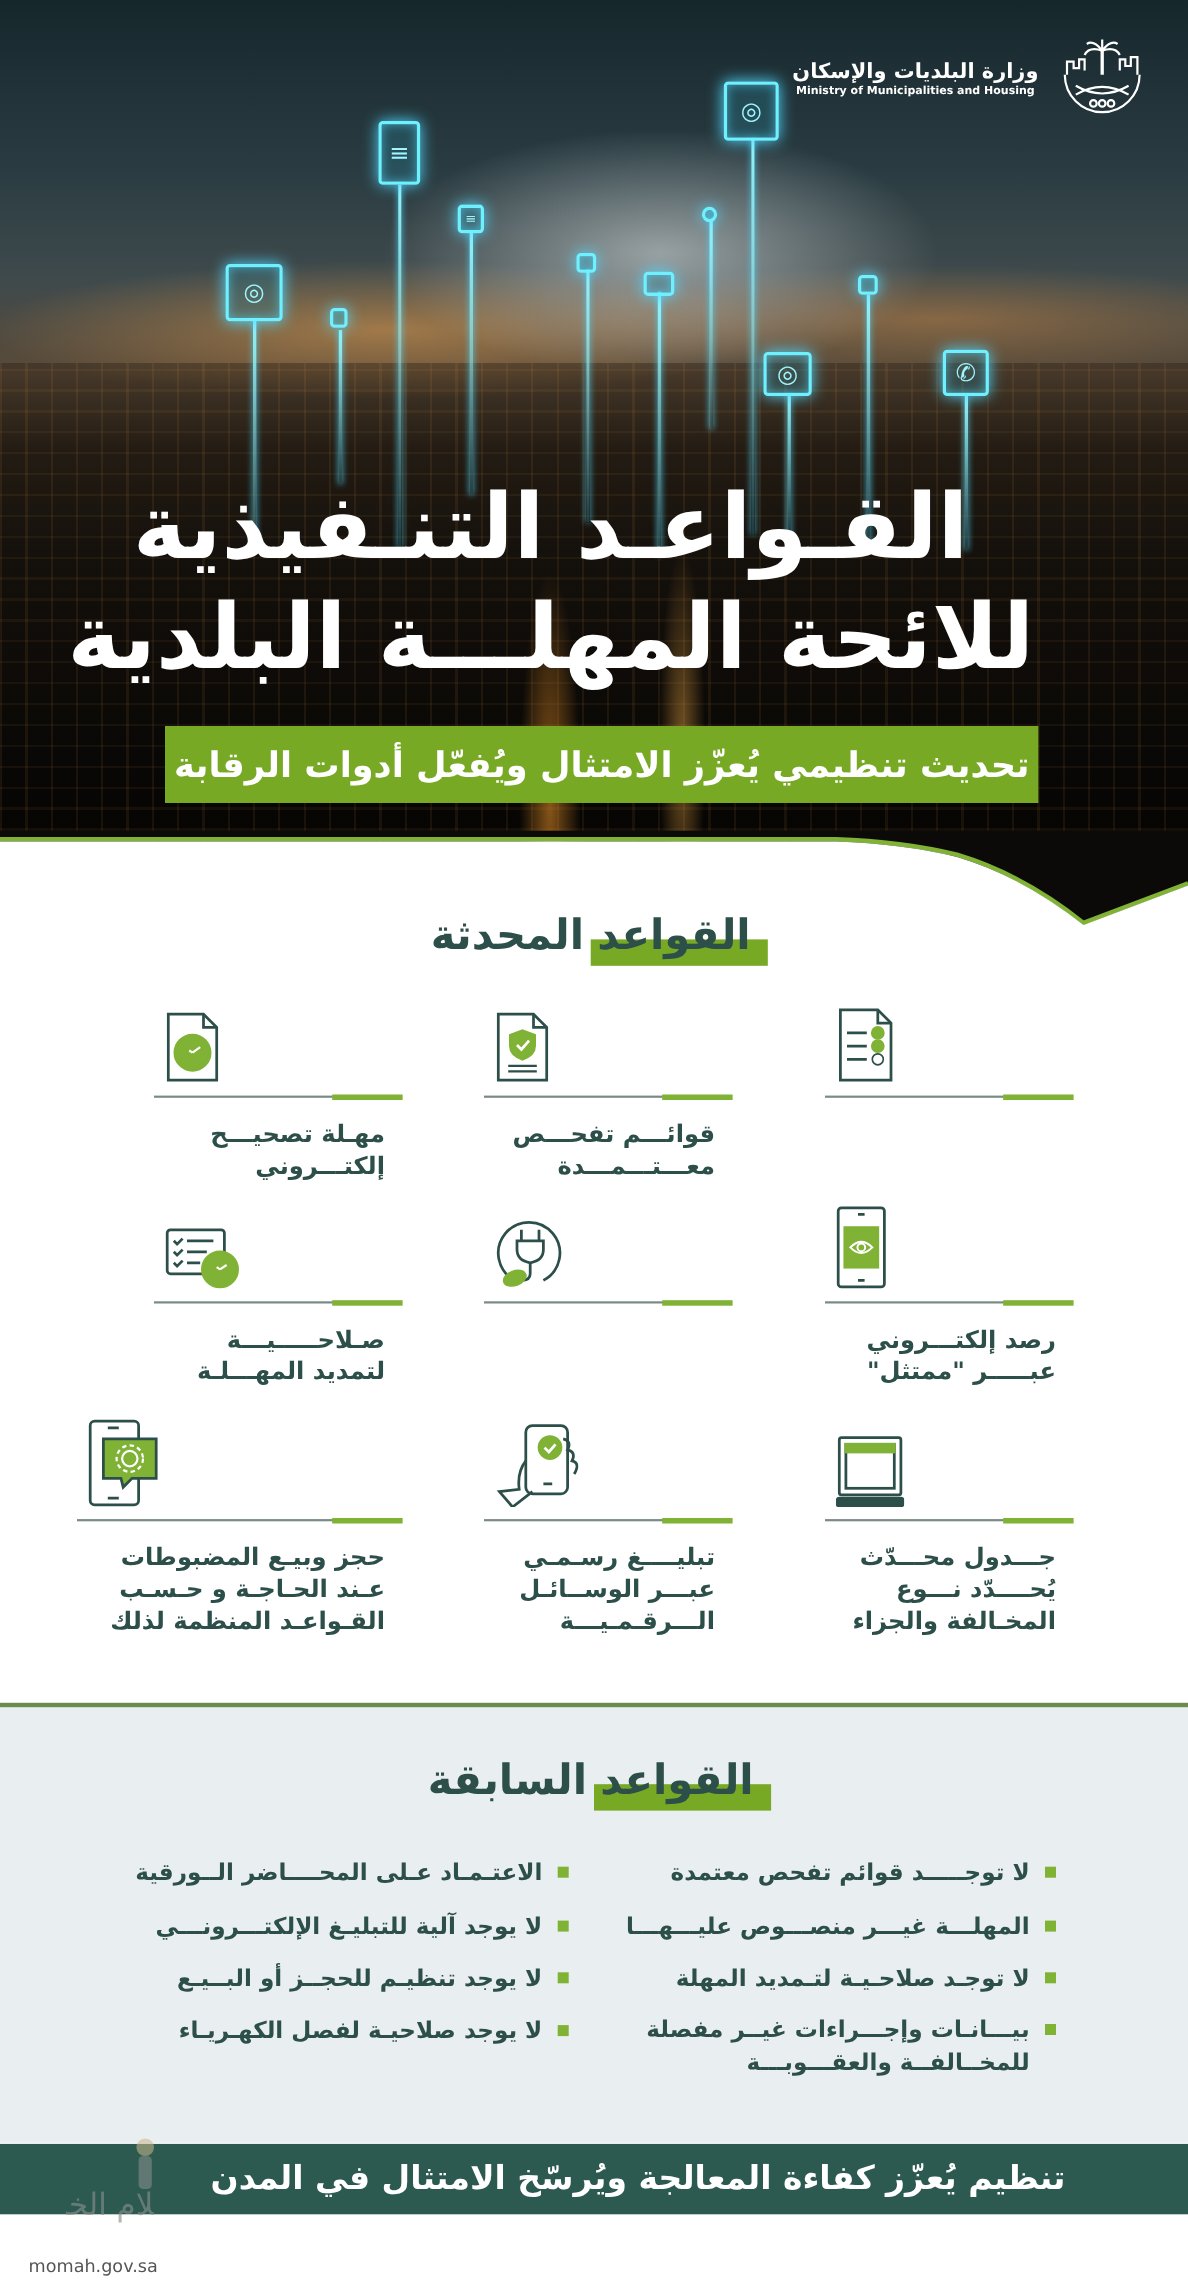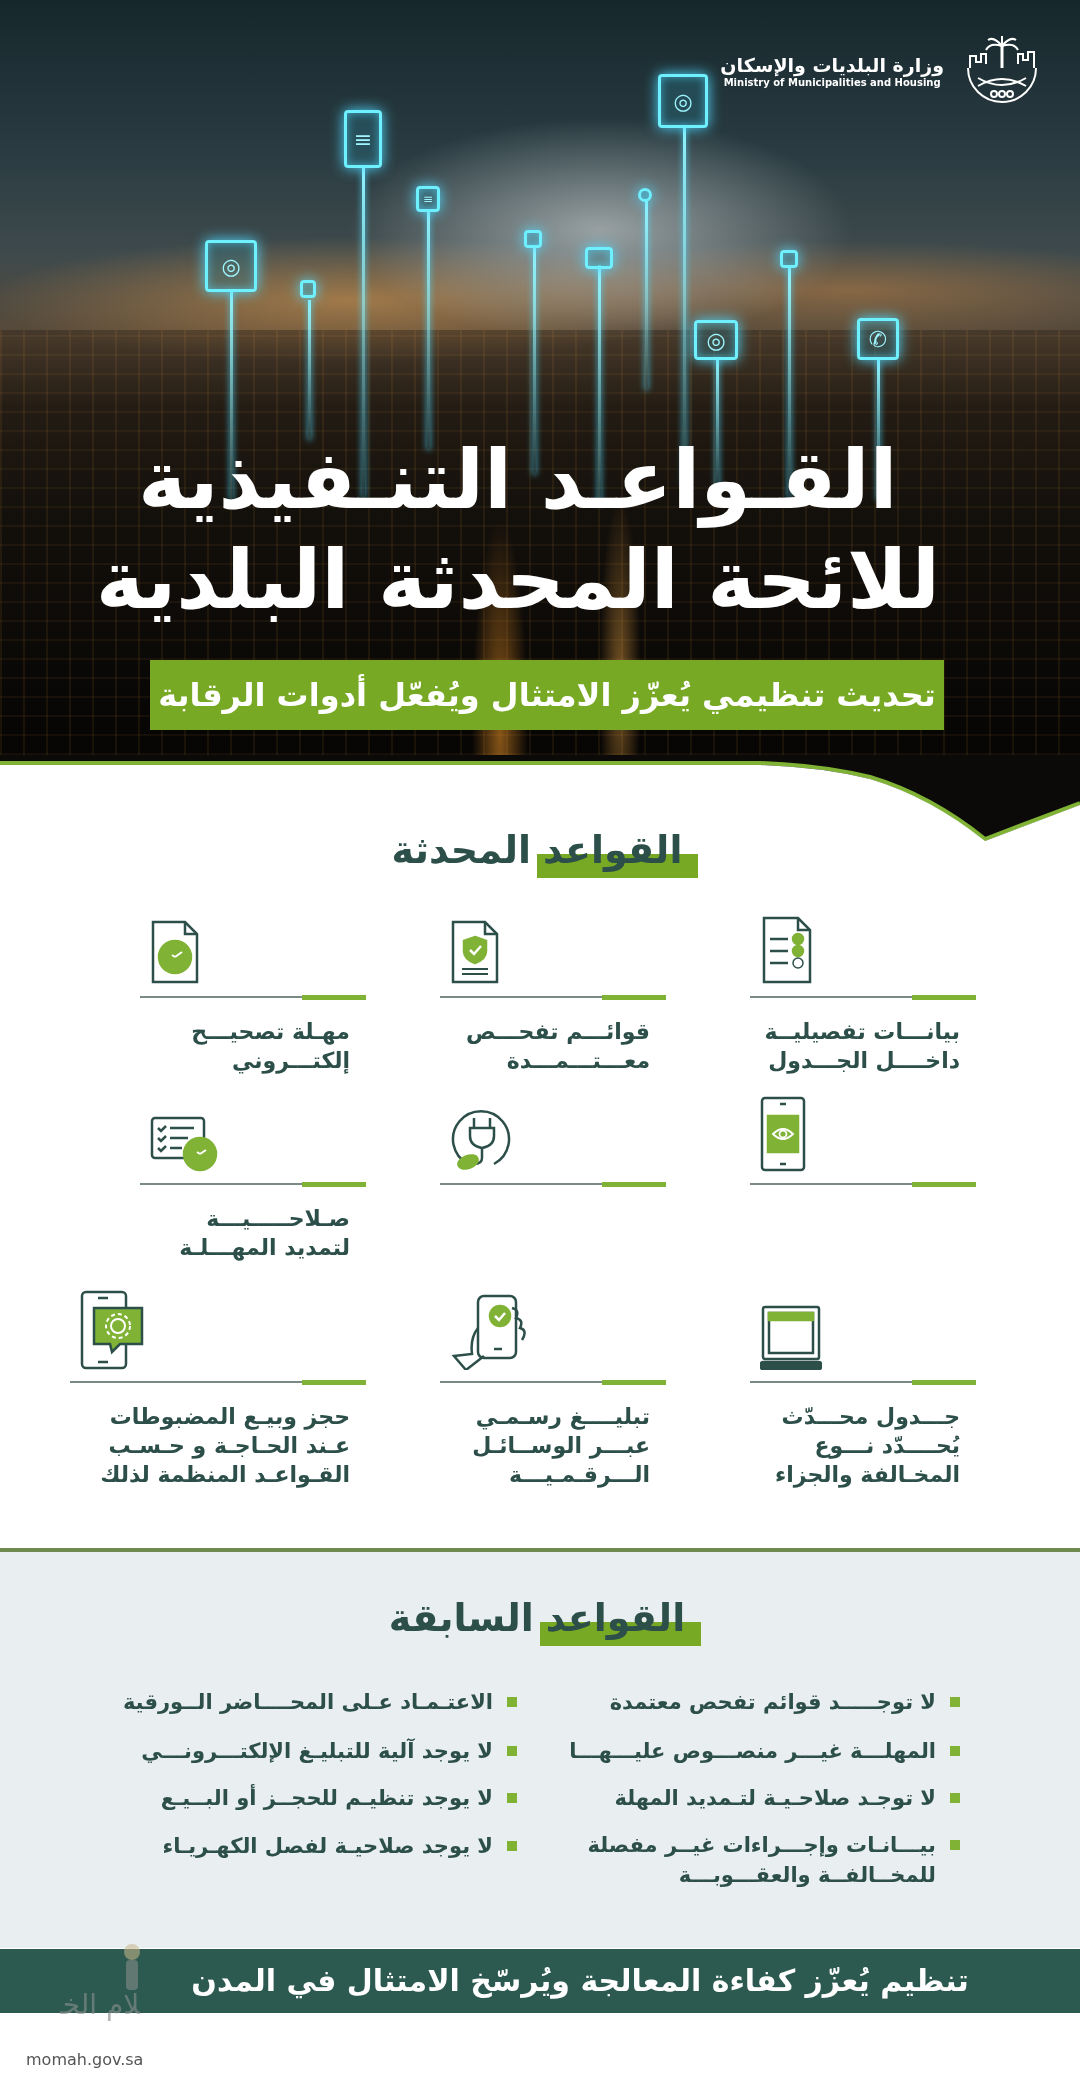--- a/index.html
+++ b/index.html
@@ -114,21 +114,21 @@
       <path d="M42 18 q-12 -4 -16 4 M42 18 q12 -4 16 4 M42 18 q-8 -10 -14 -6 M42 18 q8 -10 14 -6 M42 18 v-10"></path>
       <path d="M18 50 q24 14 48 0 M18 58 q24 -14 48 0"></path>
       <circle cx="34" cy="66" r="3"></circle>
         <circle cx="42" cy="66" r="3"></circle>
         <circle cx="50" cy="66" r="3"></circle>
     </svg>
   </div>
 
   <div class="title">
     <div class="l1">القـواعـد التنـفيذية</div>
-    <div class="l2">للائحة المحدثة البلدية</div>
+    <div class="l2">للائحة المهلـــة البلدية</div>
   </div>
   <div class="subtitle">تحديث تنظيمي يُعزّز الامتثال ويُفعّل أدوات الرقابة</div>
 </div>
 
 <svg class="curve" viewBox="0 0 1080 110" preserveAspectRatio="none">
   <path d="M0 0 H1080 V48 L985 84 Q930 40 870 22 Q820 10 760 8 H0 Z" fill="#0b0a08"></path>
   <path d="M0 8 H760 Q820 10 870 22 Q930 40 985 84 L1080 48" fill="none" stroke="#7fb235" stroke-width="4"></path>
   <path d="M0 10 H760 Q820 12 870 24 Q930 42 985 86 L1080 50 V110 H0 Z" fill="#ffffff"></path>
 </svg>
 
@@ -142,22 +142,20 @@
     <svg width="54" height="70" viewBox="0 0 54 70" fill="none" stroke="#2d4f4a" stroke-width="2.5">
       <path d="M4 3 H38 L50 15 V67 H4 Z"></path>
         <path d="M38 3 V15 H50"></path>
       <path d="M10 24h18M10 36h18M10 48h18"></path>
       <circle cx="38" cy="24" r="5" fill="#7fb235" stroke="#7fb235"></circle>
       <circle cx="38" cy="36" r="5" fill="#7fb235" stroke="#7fb235"></circle>
       <circle cx="38" cy="48" r="5" stroke-width="1.5"></circle>
     </svg>
   </div>
   <div class="rule"></div>
-  <div class="txt">بيانـــات تفصيليــة
-داخــــل الجـــدول</div>
 </div>
 <div class="feat" style="left:450px;top:905px">
   <div class="ico" style="padding-right:8px">
     <svg width="50" height="66" viewBox="0 0 50 66" fill="none" stroke="#2d4f4a" stroke-width="2.5">
       <path d="M3 3 H35 L47 15 V63 H3 Z"></path>
         <path d="M35 3 V15 H47"></path>
       <path d="M25 18 L36 22 V32 Q36 40 25 44 Q14 40 14 32 V22 Z" fill="#7fb235" stroke="#7fb235"></path>
       <path d="M20 31 L24 35 L31 27" stroke="#fff"></path>
       <path d="M12 50h26M12 55h26" stroke-width="2"></path>
     </svg>
@@ -184,20 +182,22 @@
   <div class="ico" style="padding-right:8px">
     <svg width="46" height="76" viewBox="0 0 46 76" fill="none" stroke="#2d4f4a" stroke-width="2.5">
       <rect x="2" y="2" width="42" height="72" rx="3"></rect>
       <path d="M20 8h6M20 68h6"></path>
       <rect x="8" y="20" width="30" height="36" fill="#7fb235" stroke="#7fb235"></rect>
       <path d="M13 38 Q23 28 33 38 Q23 48 13 38 Z" stroke="#fff" stroke-width="1.8"></path>
       <circle cx="23" cy="38" r="3.5" stroke="#fff" stroke-width="1.8"></circle>
     </svg>
   </div>
   <div class="rule"></div>
+  <div class="txt">رصد إلكتـــروني
+عبـــــر "ممتثل"</div>
 </div>
 <div class="feat" style="left:450px;top:1092px">
   <div class="ico">
     <svg width="64" height="66" viewBox="0 0 64 66" fill="none" stroke="#2d4f4a" stroke-width="2.5">
       <path d="M18 58 A28 28 0 1 1 44 58"></path>
       <path d="M24 12v10M40 12v10M20 22h24v8q0 10 -12 12q-12 -2 -12 -12z"></path>
       <path d="M32 42v10q0 6 -8 6"></path>
       <ellipse cx="18" cy="56" rx="10" ry="6" fill="#7fb235" stroke="#7fb235" transform="rotate(-20 18 56)"></ellipse>
     </svg>
   </div>

